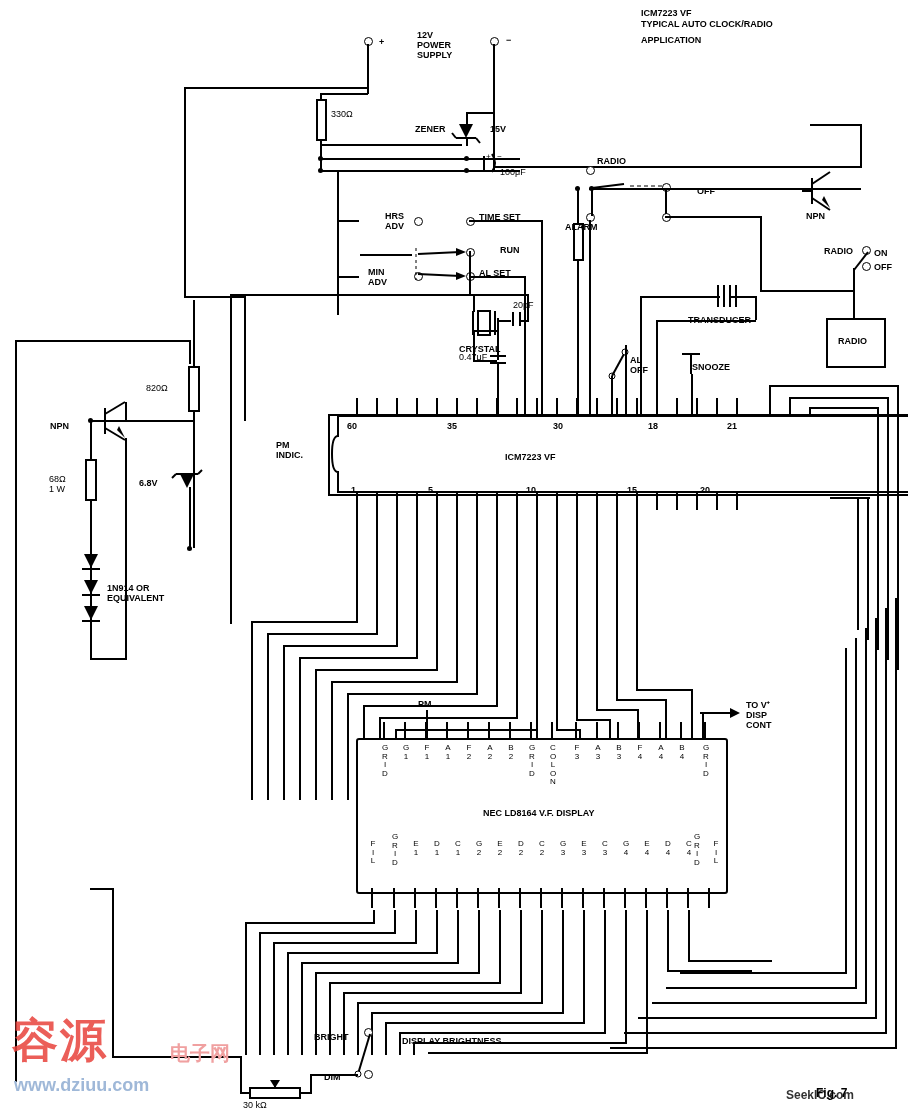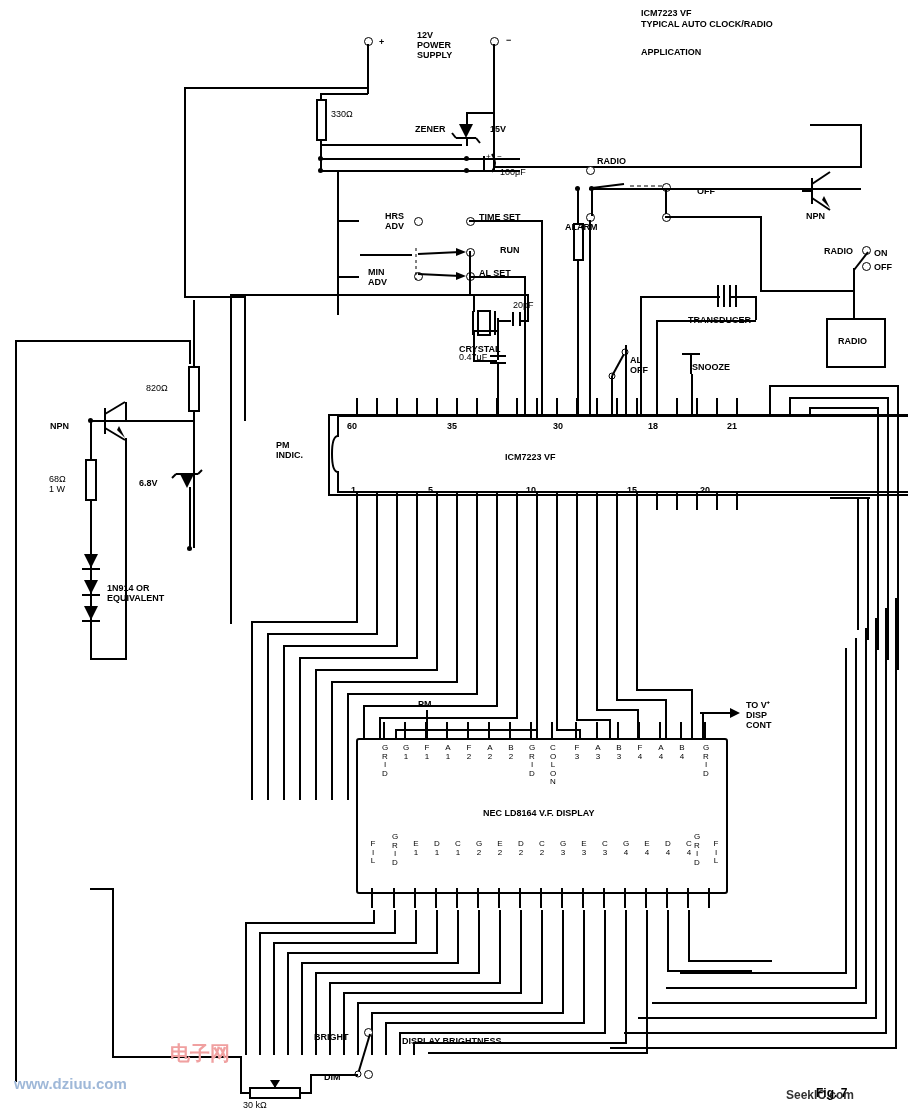--- a/index.html
+++ b/index.html
@@ -10,33 +10,33 @@
   .ln{position:absolute;background:#000;}
   .h2{height:2px;}
   .v2{width:2px;}
   .box{position:absolute;border:2px solid #000;background:#fff;}
   .chip{position:absolute;border:2px solid #000;background:#fff;}
   .term{position:absolute;width:7px;height:7px;border:1px solid #000;border-radius:50%;background:#fff;}
   .dot{position:absolute;width:5px;height:5px;background:#000;border-radius:50%;}
   .vert-txt{position:absolute;font-size:8px;line-height:8.5px;text-align:center;white-space:pre;}
   .wm1{position:absolute;font-size:46px;font-weight:bold;color:#e8423c;letter-spacing:2px;opacity:.85;}
   .wm2{position:absolute;font-size:20px;font-weight:bold;color:#f0a0a0;}
-  .wm3{position:absolute;font-size:15px;font-weight:bold;color:#9fb8d8;}
+  .wm3{position:absolute;font-size:18px;font-weight:bold;color:#9fb8d8;}
   .wm4{position:absolute;font-size:12px;font-weight:bold;color:#333;}
   .title{position:absolute;font-size:9px;line-height:11px;font-weight:bold;white-space:pre;}
   svg{position:absolute;overflow:visible;}
 </style>
 </head>
 <body>
 
 <div id="sheet">
 
   <div class="title" style="left:641px;top:8px;">ICM7223 VF</div>
   <div class="title" style="left:641px;top:19px;text-align:right;">TYPICAL AUTO CLOCK/RADIO</div>
-  <div class="title" style="left:641px;top:47px;">APPLICATION</div>
+  <div class="title" style="left:641px;top:35px;">APPLICATION</div>
 
   <div class="term" style="left:364px;top:37px;"></div>
   <div class="lbl b" style="left: 379px; top: 37px; white-space: pre;">+</div>
   <div class="term" style="left:490px;top:37px;"></div>
   <div class="lbl b" style="left: 506px; top: 35px; white-space: pre;">−</div>
   <div class="lbl b" style="left: 417px; top: 30px; white-space: pre;">12V
 POWER
 SUPPLY</div>
 
   <div class="ln v2" style="left:367px;top:44px;height:50px;"></div>
@@ -588,19 +588,20 @@
     <line x1="60" y1="13" x2="72" y2="13" stroke="#000" stroke-width="2"></line>
     <line x1="35" y1="0" x2="35" y2="8" stroke="#000" stroke-width="2"></line>
     <polygon points="30,0 40,0 35,8" fill="#000"></polygon>
   </svg>
   <div class="lbl" style="left: 243px; top: 1100px; white-space: pre;">30 kΩ</div>
   <div class="ln h2" style="left:112px;top:1056px;width:130px;"></div>
   <div class="ln v2" style="left:240px;top:1056px;height:38px;"></div>
   <div class="ln v2" style="left:15px;top:1080px;height:2px;"></div>
   <div class="ln h2" style="left:15px;top:1080px;width:0px;"></div>
 
+  <div class="wm1" style="left:12px;top:1010px;">容源</div>
   <div class="wm2" style="left:170px;top:1040px;text-align:center;">电子网</div>
   <div class="wm3" style="left:14px;top:1075px;">www.dziuu.com</div>
 
   <div class="wm4" style="left:786px;top:1088px;">SeekIC.com</div>
   <div class="wm4" style="left:816px;top:1086px;color:#000;">Fig. 7</div>
 
 </div>
 
 </body></html>

